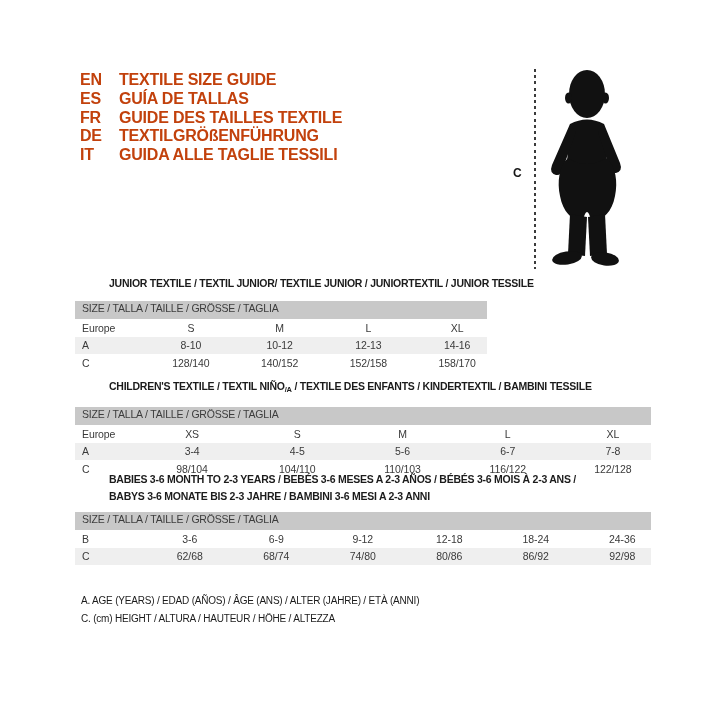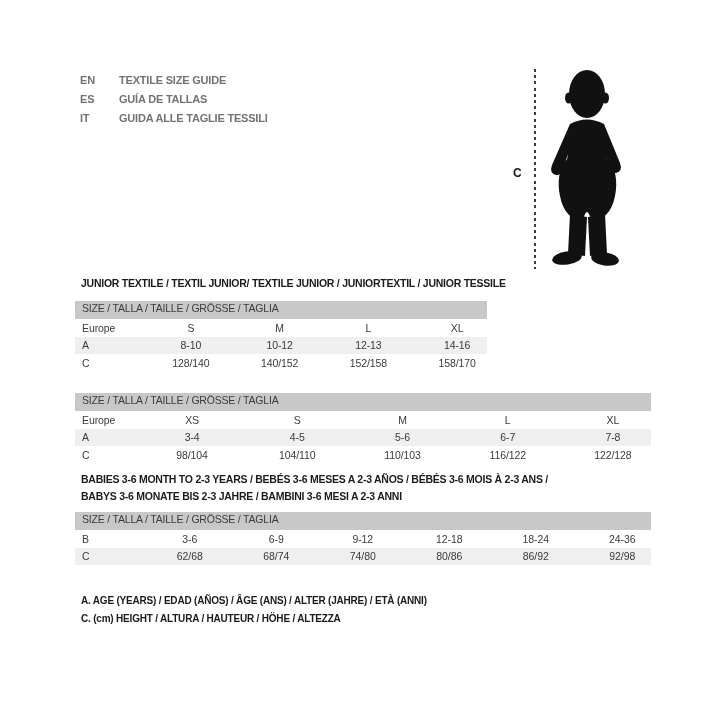--- a/index.html
+++ b/index.html
@@ -6,38 +6,38 @@
   body {
     width:720px; height:720px; background:#ffffff; position:relative;
     font-family:"Liberation Sans", sans-serif; color:#1d1d1b; overflow:hidden;
   }
   .abs { position:absolute; }
 
   
   .lang-list { left:80px; top:71px; }
   .lang-row { display:flex; height:18.7px; align-items:center; }
   .lang-code, .lang-label {
-    font-weight:700; font-size:11px; letter-spacing:-0.2px; color:#737373;
+    font-weight:700; font-size:16px; letter-spacing:-0.2px; color:#c2410c;
     white-space:nowrap;
   }
   .lang-code { width:39px; }
 
   
   .measure-line {
     left:534px; top:69px; width:2px; height:200px;
     background:repeating-linear-gradient(to bottom,#3b3b3b 0 3px,transparent 3px 6.2px);
   }
   .height-label { left:513px; top:166px; font-size:12px; font-weight:700; color:#161616; }
   .baby-svg { left:542px; top:68px; }
 
   
   .sec { position:absolute; left:75px; }
   .sec-title {
     font-size:10.5px; font-weight:700; letter-spacing:-0.25px; color:#1b1b1b;
-    padding-left:6px; line-height:12px; white-space:nowrap;
+    padding-left:6px; line-height:12px; white-space:nowrap;margin-left:28px;
   }
   .sec-title-2line .sec-title-line { line-height:17px; }
   .subscript { font-size:7.5px; position:relative; top:2px; font-weight:700; }
   .size-bar {
     height:18px; background:#c8c8c8; color:#3c3c3c; font-size:10.5px;
     line-height:15px; padding-left:7px; letter-spacing:-0.2px;
     box-sizing:border-box; white-space:nowrap;
   }
   .sec1 { top:277px; width:412px; } .sec1 .size-bar { margin-top:12px; }
   .sec2 { top:380px; width:576px; } .sec2 .size-bar { margin-top:13px; }
@@ -49,35 +49,43 @@
   .sec1 .trow { grid-template-columns:57px repeat(4,1fr); }
   .sec2 .trow { grid-template-columns:50px repeat(5,1fr); }
   .sec3 .trow { grid-template-columns:57px repeat(6,1fr); }
   .cell { text-align:center; white-space:nowrap; }
   .cell.label { text-align:left; padding-left:7px; }
   .trow.shaded { background:#efefef; }
 
   
   .legend { left:75px; top:592px; }
   .legend-line {
-    font-size:10px; font-weight:700; letter-spacing:-0.2px; line-height:18px;
+    font-size:10px; font-weight:400; letter-spacing:-0.2px; line-height:18px;
     color:#1b1b1b; padding-left:6px; white-space:nowrap;
   }
 </style>
 </head>
 <body>
 
 <div class="abs lang-list">
     <div class="lang-row">
       <span class="lang-code">EN</span>
       <span class="lang-label">TEXTILE SIZE GUIDE</span>
     </div>
     <div class="lang-row">
       <span class="lang-code">ES</span>
       <span class="lang-label">GUÍA DE TALLAS</span>
+    </div>
+    <div class="lang-row">
+      <span class="lang-code">FR</span>
+      <span class="lang-label">GUIDE DES TAILLES TEXTILE</span>
+    </div>
+    <div class="lang-row">
+      <span class="lang-code">DE</span>
+      <span class="lang-label">TEXTILGRÖßENFÜHRUNG</span>
     </div>
     <div class="lang-row">
       <span class="lang-code">IT</span>
       <span class="lang-label">GUIDA ALLE TAGLIE TESSILI</span>
     </div>
   </div>
 
 <div class="abs measure-line"></div>
 <div class="abs height-label">C</div>
 <svg class="abs baby-svg" width="86" height="200" viewBox="0 0 86 200" fill="#111">
@@ -116,20 +124,21 @@
         <div class="cell label">C</div>
         <div class="cell">128/140</div>
         <div class="cell">140/152</div>
         <div class="cell">152/158</div>
         <div class="cell">158/170</div>
       </div>
     </div>
 </div>
 
 <div class="sec sec2">
+  <div class="sec-title"><span>CHILDREN'S TEXTILE / TEXTIL NIÑO</span><span class="subscript">/A</span><span> / TEXTILE DES ENFANTS / KINDERTEXTIL / BAMBINI TESSILE</span></div>
   <div class="size-bar">SIZE / TALLA / TAILLE / GRÖSSE / TAGLIA</div>
   <div>
       <div class="trow">
         <div class="cell label">Europe</div>
         <div class="cell">XS</div>
         <div class="cell">S</div>
         <div class="cell">M</div>
         <div class="cell">L</div>
         <div class="cell">XL</div>
       </div>

